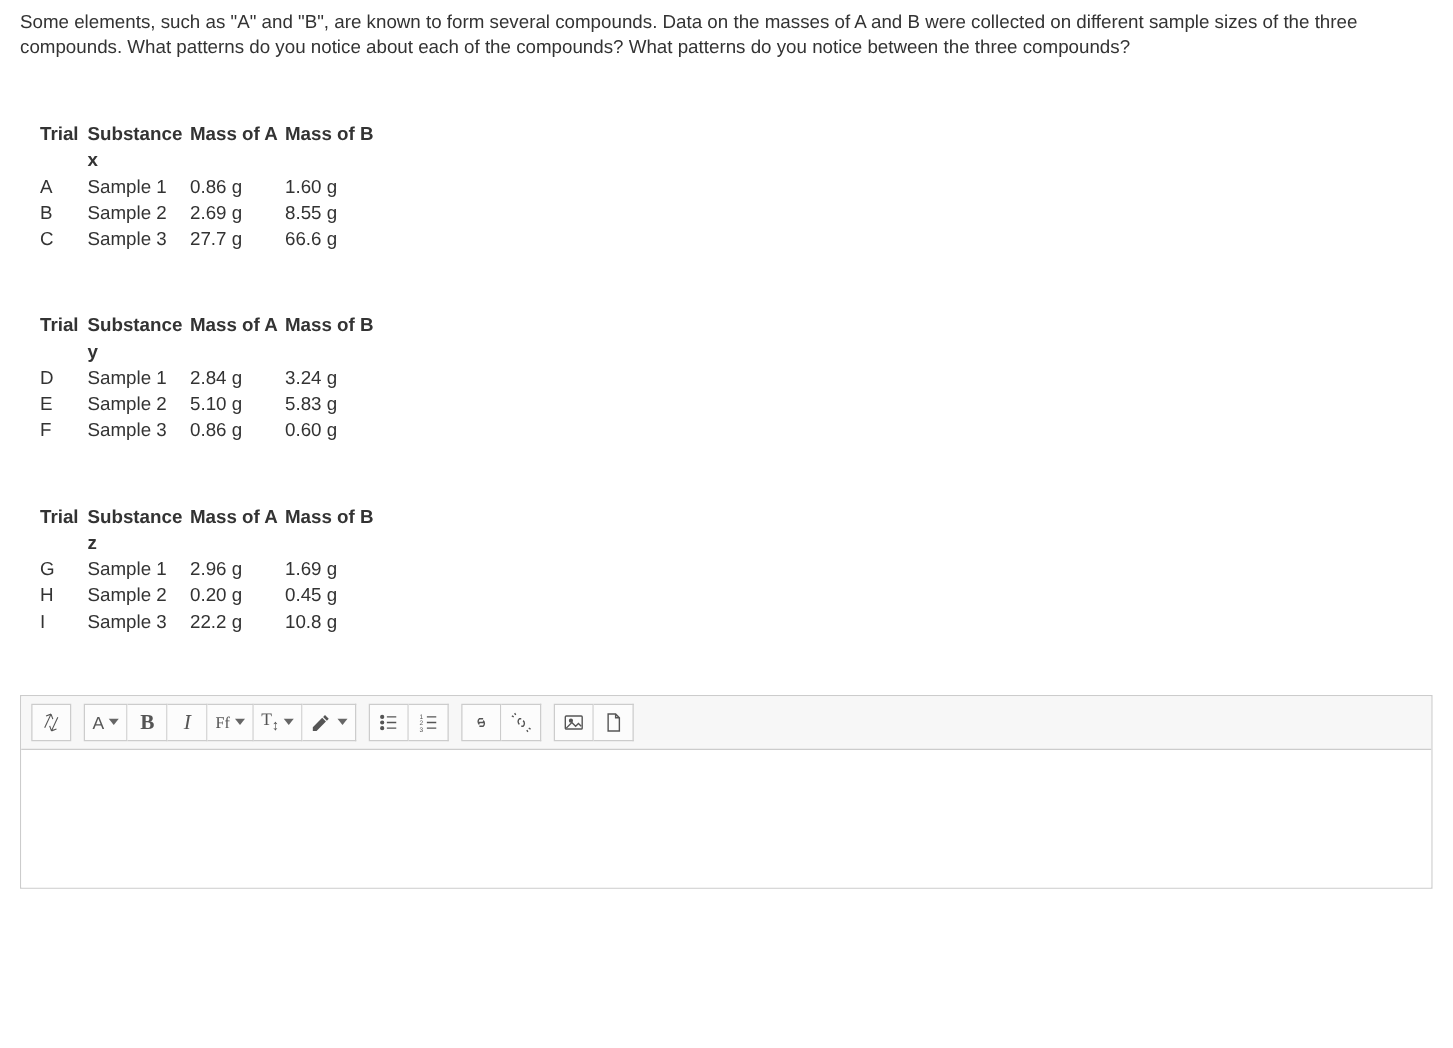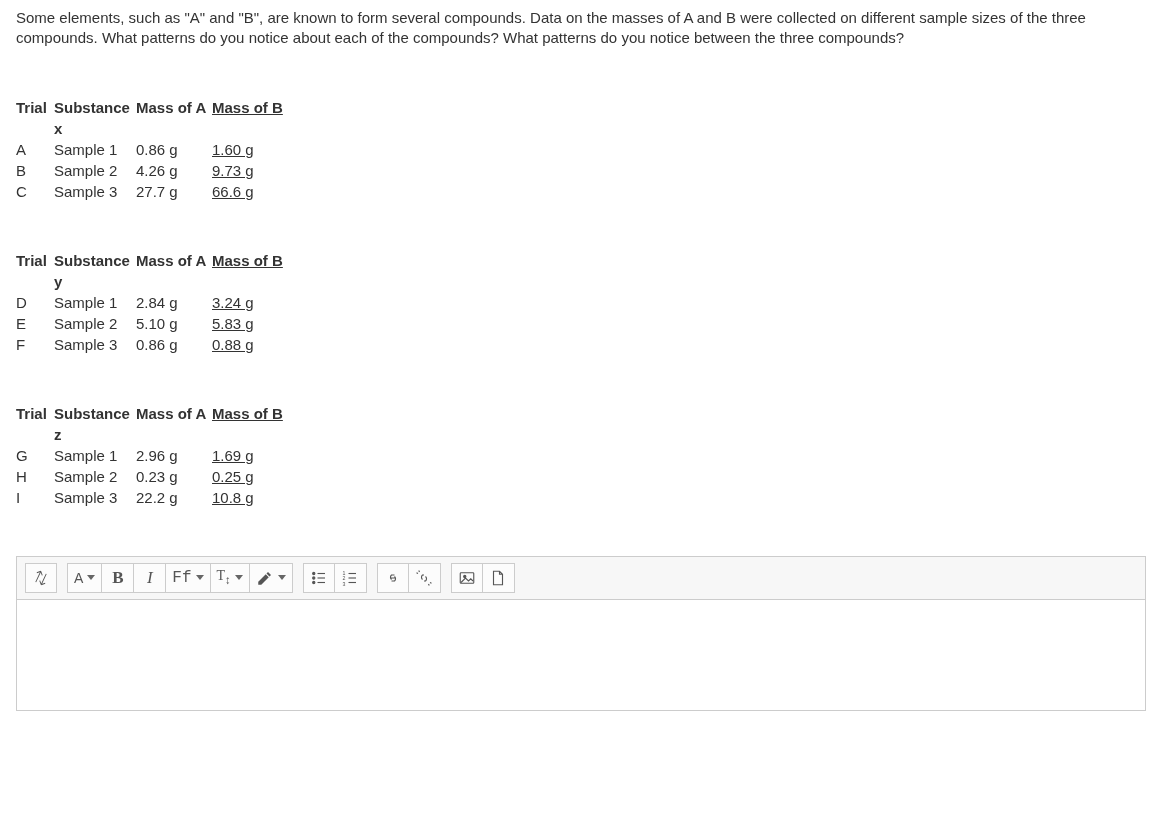--- a/index.html
+++ b/index.html
@@ -18,24 +18,24 @@
     .data-table {
       margin-bottom: 48px;
     }
     .data-table .row {
       display: flex;
       line-height: 1.4;
     }
     .data-table .header {
       font-weight: bold;
     }
-    .col-trial { width: 38px; }
+    .col-trial { width: 38px; margin-left: 16px; }
     .col-substance { width: 82px; }
     .col-massA { width: 76px; }
-    .col-massB { width: 90px; text-decoration: underline; }
+    .col-massB { width: 90px; }
     .editor-wrap {
       margin-top: 40px;
       border: 1px solid #ccc;
       background: #fff;
     }
     .toolbar {
       display: flex;
       align-items: center;
       padding: 6px 8px;
       border-bottom: 1px solid #ccc;
@@ -66,21 +66,21 @@
     }
     .editor-area {
       min-height: 110px;
       padding: 8px;
       background: #fff;
     }
     .bold-serif { font-family: 'Times New Roman', serif; font-weight: bold; font-size: 17px; }
     .italic-serif { font-family: 'Times New Roman', serif; font-style: italic; font-size: 17px; }
     svg.icon { width: 18px; height: 18px; stroke: #555; fill: none; stroke-width: 1.5; }
     svg.icon-fill { width: 18px; height: 18px; fill: #555; }
-    .ff-label { font-family: Liberation Mono, monospace; font-size: 16px; }
+    .ff-label { font-family: Liberation Serif, serif; font-size: 13px; }
   </style>
 </head>
 <body>
 
 <div class="question-text">Some elements, such as "A" and "B", are known to form several compounds.  Data on the masses of A and B were collected on different sample sizes of the three compounds.  What patterns do you notice about each of the compounds? What patterns do you notice between the three compounds?</div>
 
 <div id="tables-container">
     <div class="data-table">
       <div class="row header">
         <span class="col-trial">Trial</span>
@@ -90,22 +90,22 @@
       </div>
       <div class="row">
         <span class="col-trial">A</span>
         <span class="col-substance">Sample 1</span>
         <span class="col-massA">0.86 g</span>
         <span class="col-massB">1.60 g</span>
       </div>
       <div class="row">
         <span class="col-trial">B</span>
         <span class="col-substance">Sample 2</span>
-        <span class="col-massA">4.26 g</span>
-        <span class="col-massB">9.73 g</span>
+        <span class="col-massA">2.69 g</span>
+        <span class="col-massB">8.55 g</span>
       </div>
       <div class="row">
         <span class="col-trial">C</span>
         <span class="col-substance">Sample 3</span>
         <span class="col-massA">27.7 g</span>
         <span class="col-massB">66.6 g</span>
       </div>
     </div>
     <div class="data-table">
       <div class="row header">
@@ -123,41 +123,41 @@
       <div class="row">
         <span class="col-trial">E</span>
         <span class="col-substance">Sample 2</span>
         <span class="col-massA">5.10 g</span>
         <span class="col-massB">5.83 g</span>
       </div>
       <div class="row">
         <span class="col-trial">F</span>
         <span class="col-substance">Sample 3</span>
         <span class="col-massA">0.86 g</span>
-        <span class="col-massB">0.88 g</span>
+        <span class="col-massB">0.60 g</span>
       </div>
     </div>
     <div class="data-table">
       <div class="row header">
         <span class="col-trial">Trial</span>
         <span class="col-substance">Substance z</span>
         <span class="col-massA">Mass of A</span>
         <span class="col-massB">Mass of B</span>
       </div>
       <div class="row">
         <span class="col-trial">G</span>
         <span class="col-substance">Sample 1</span>
         <span class="col-massA">2.96 g</span>
         <span class="col-massB">1.69 g</span>
       </div>
       <div class="row">
         <span class="col-trial">H</span>
         <span class="col-substance">Sample 2</span>
-        <span class="col-massA">0.23 g</span>
-        <span class="col-massB">0.25 g</span>
+        <span class="col-massA">0.20 g</span>
+        <span class="col-massB">0.45 g</span>
       </div>
       <div class="row">
         <span class="col-trial">I</span>
         <span class="col-substance">Sample 3</span>
         <span class="col-massA">22.2 g</span>
         <span class="col-massB">10.8 g</span>
       </div>
     </div>
   </div>
 

